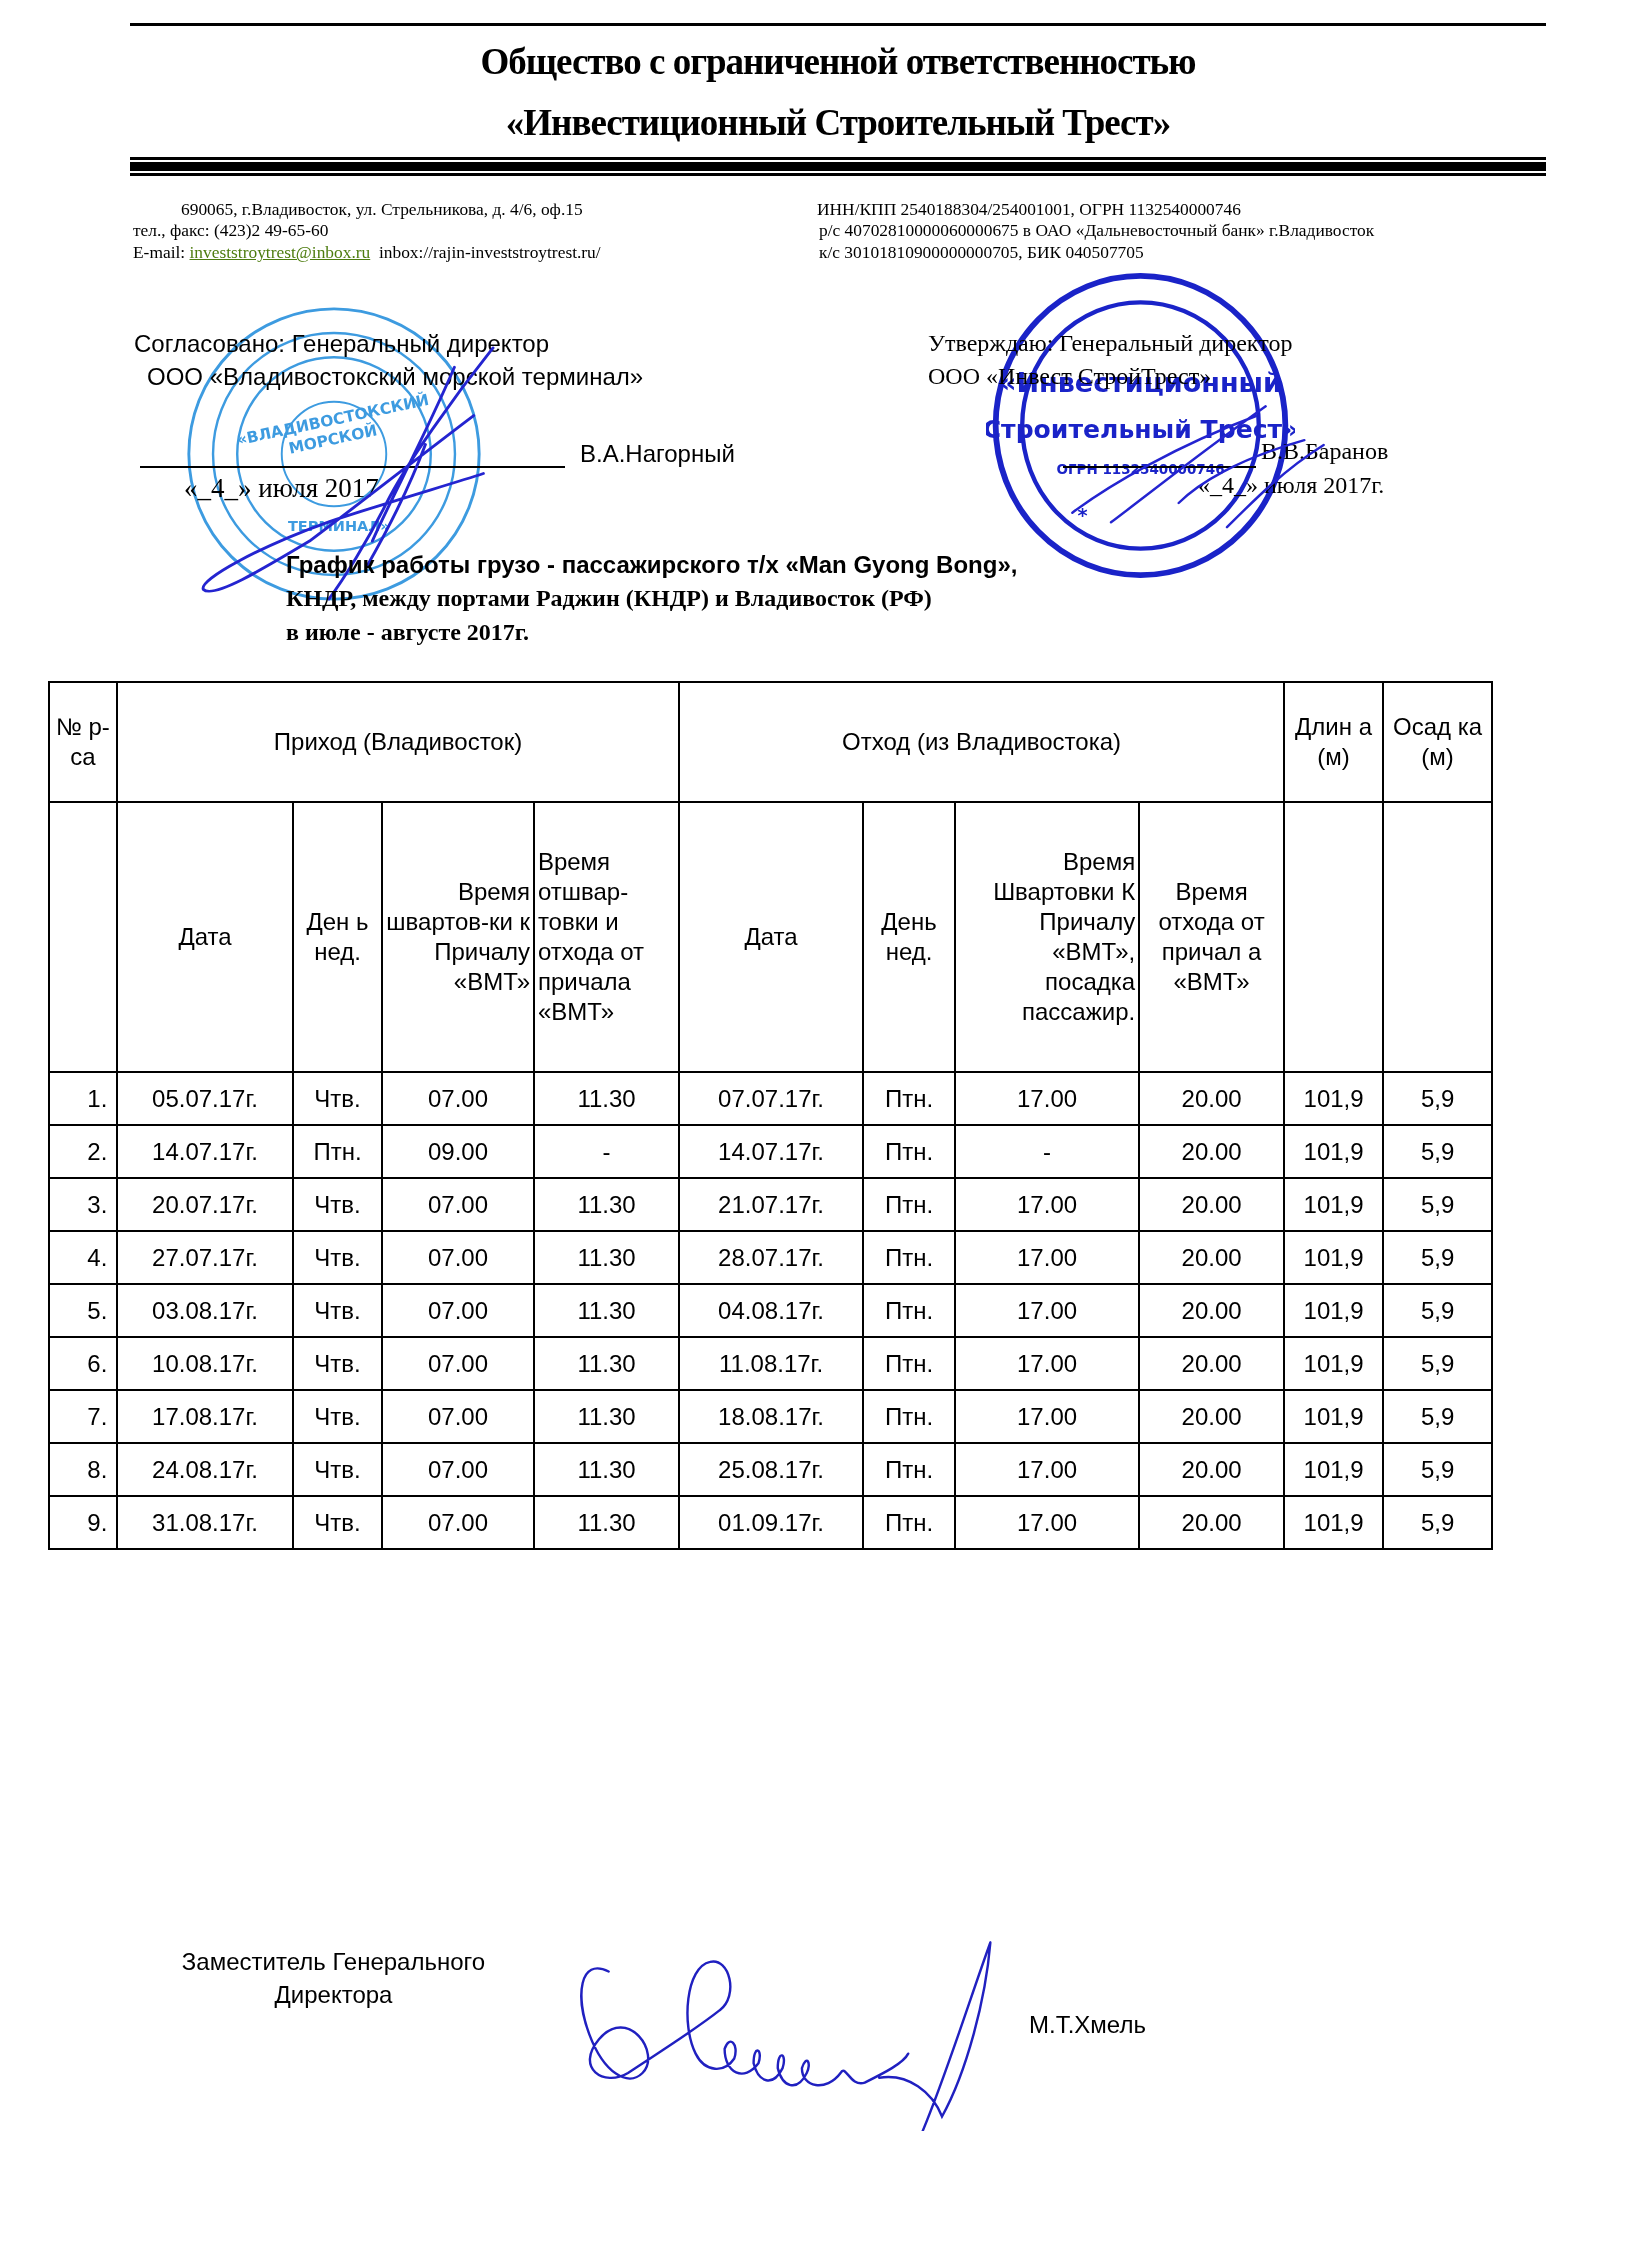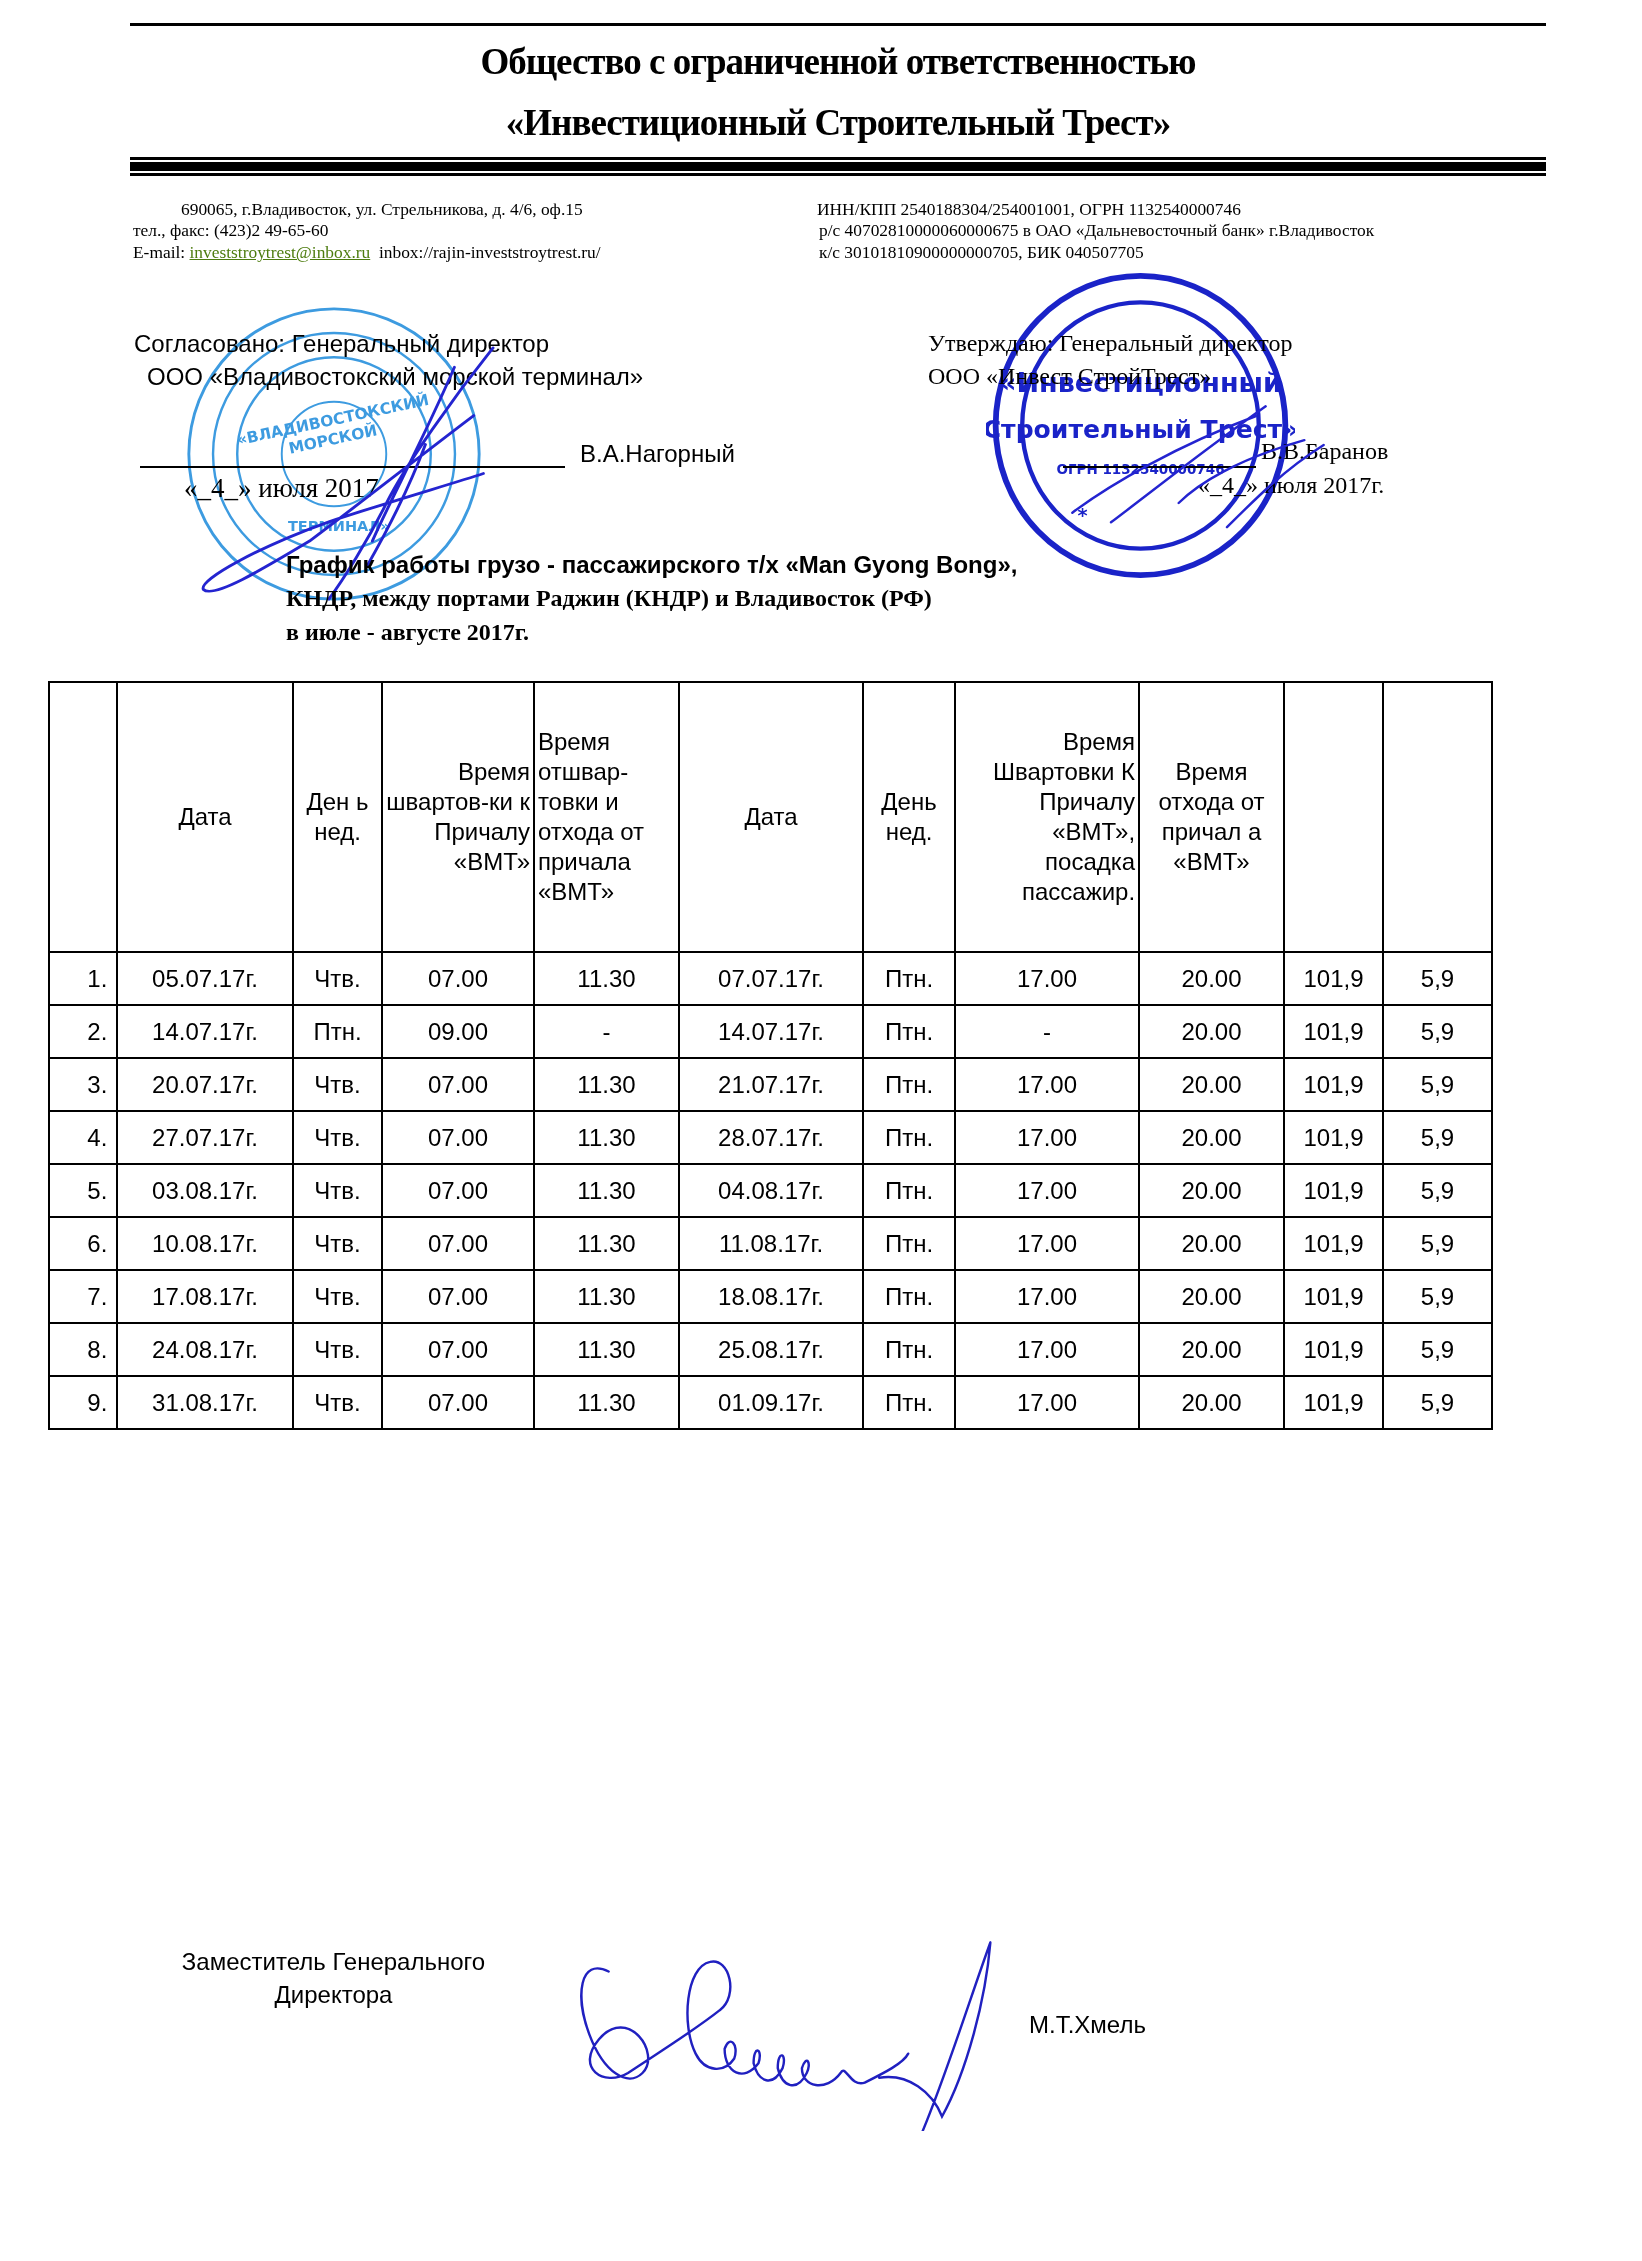--- a/index.html
+++ b/index.html
@@ -98,20 +98,27 @@
       <col style="width:152px">
       <col style="width:145px">
     <col style="width:184px">
       <col style="width:92px">
       <col style="width:184px">
       <col style="width:145px">
       <col style="width:99px">
       <col style="width:109px">
   </colgroup>
   <thead>
+    <tr class="r1">
+      <th style="text-align:center;">№ р-са</th>
+      <th colspan="4" style="text-align:center;">Приход (Владивосток)</th>
+      <th colspan="4" style="text-align:center;">Отход (из Владивостока)</th>
+      <th style="text-align:center;">Длин а (м)</th>
+      <th style="text-align:center;">Осад ка (м)</th>
+    </tr>
     <tr class="r2">
       <th></th>
       <th style="text-align:center;">Дата</th>
       <th style="text-align:center;">Ден ь нед.</th>
       <th style="text-align:right;">Время швартов-ки к Причалу «ВМТ»</th>
       <th style="text-align:left;">Время отшвар-товки и отхода от причала «ВМТ»</th>
       <th style="text-align:center;">Дата</th>
       <th style="text-align:center;">День нед.</th>
       <th style="text-align:right;">Время Швартовки К Причалу «ВМТ», посадка пассажир.</th>
       <th style="text-align:center;">Время отхода от причал а «ВМТ»</th>

